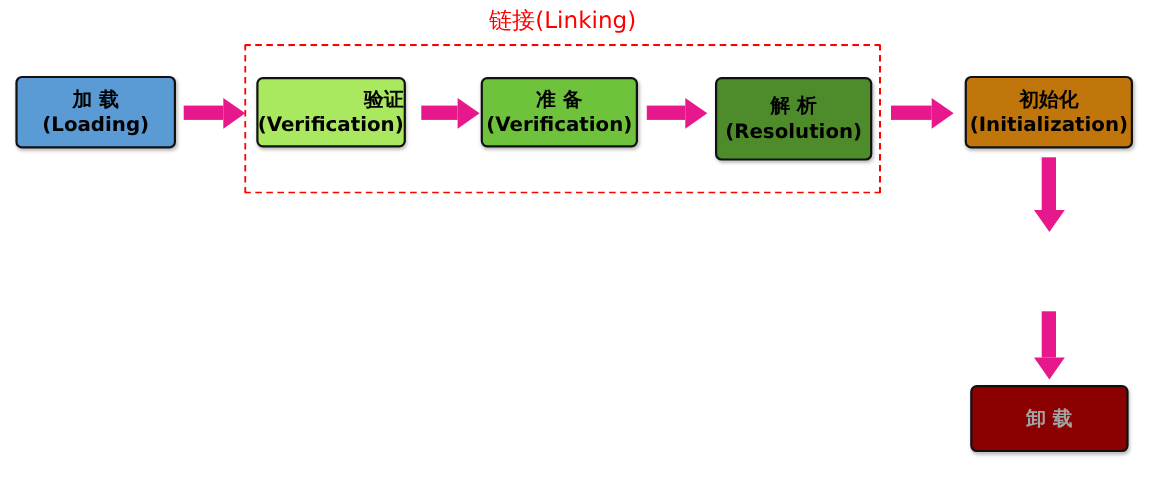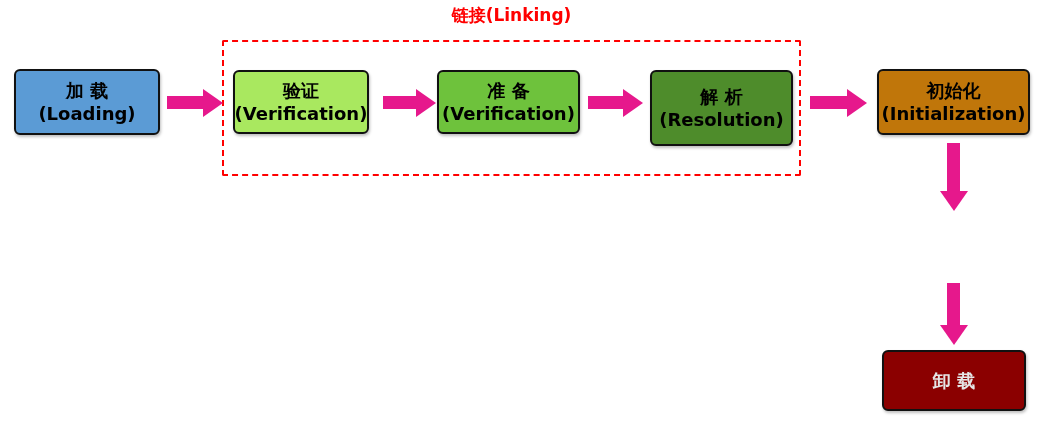--- a/index.html
+++ b/index.html
@@ -32,41 +32,41 @@
     align-items:center;
     justify-content:center;
     text-align:center;
     line-height:1.3;
     box-shadow:1px 2px 3px rgba(0,0,0,0.25);
   }
   .node .zh{font-size:18px;font-weight:bold;}
   .node .en{font-size:18px;font-weight:bold;}
 
   .node-loading       {left:14px;  top:69px;  width:146px; height:66px;}
-  .node-verification  {left:233px; top:70px;  width:136px; height:64px;}
+  .node-verification  {left:233px; top:70px;  width:136px; height:64px;align-items:flex-end;}
   .node-preparation   {left:437px; top:70px;  width:143px; height:64px;}
   .node-resolution    {left:650px; top:70px;  width:143px; height:76px;}
   .node-initialization{left:877px; top:69px;  width:153px; height:66px;align-items:center;}
   .node-using         {left:882px; top:216px; width:144px; height:60px;}
   .node-unloading     {left:882px; top:350px; width:144px; height:61px;}
 
   
   .group-box{
     position:absolute;
     left:222px; top:40px; width:579px; height:136px;
     border:2px dashed var(--group-border);
     border-radius:2px;
   }
   .group-title{
     position:absolute;
     left:222px; top:4px; width:579px;
     text-align:center;
     color:var(--title);
-    font-size:17px;
-    font-weight:bold;
+    font-size:21px;
+    font-weight:normal;
   }
 
   
   .harrow{
     position:absolute;
     height:13px;
     background:var(--arrow);
   }
   .harrow::after{
     content:"";
@@ -130,21 +130,21 @@
     <span class="zh">解 析</span>
     <span class="en">(Resolution)</span>
   </div>
 
   <div class="node node-initialization" style="background: rgb(192, 118, 10); color: rgb(0, 0, 0);">
     <span class="zh">初始化</span>
     <span class="en">(Initialization)</span>
   </div>
 
 
-  <div class="node node-unloading" style="background: rgb(139, 0, 0); color: #e5e5e5;">
+  <div class="node node-unloading" style="background: rgb(139, 0, 0); color: #a3a3a3;">
     <span class="zh">卸 载</span>
   </div>
 
   <div class="harrow harrow-1"></div>
   <div class="harrow harrow-2"></div>
   <div class="harrow harrow-3"></div>
   <div class="harrow harrow-4"></div>
   <div class="varrow varrow-1"></div>
   <div class="varrow varrow-2"></div>
 

